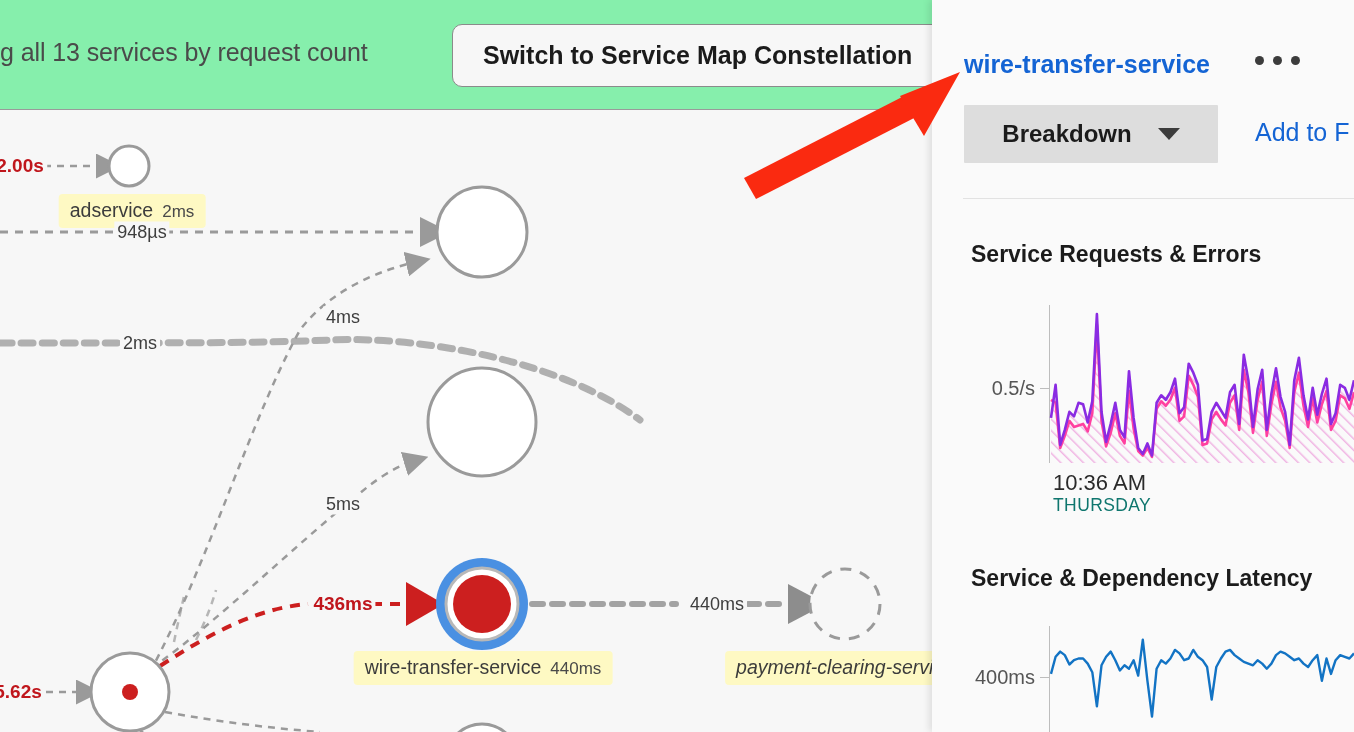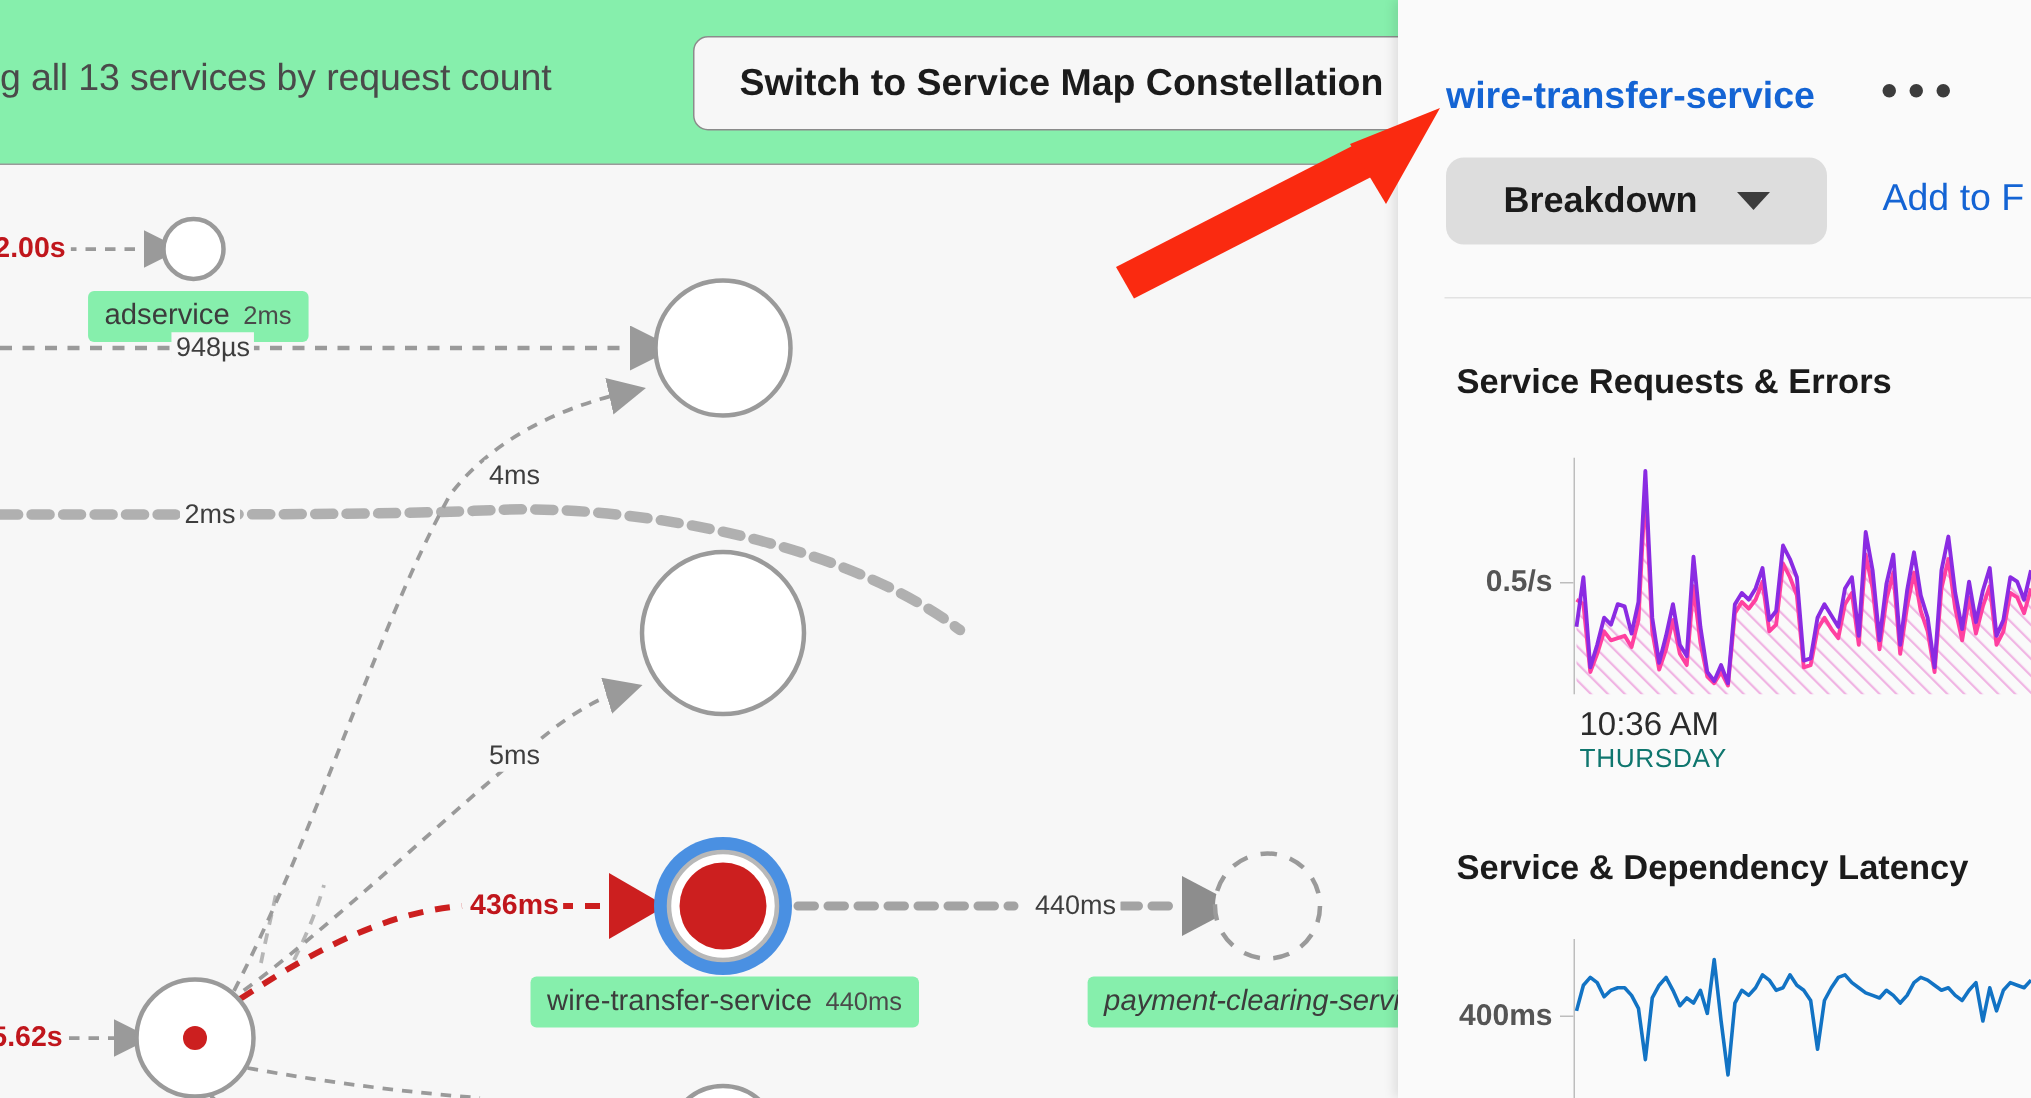--- a/index.html
+++ b/index.html
@@ -23,34 +23,34 @@
     background:#86efac;
   }
   #map-header-rule{
     position:absolute;left:0;top:109px;width:932px;height:1px;background:#9a9a9a;
   }
   #header-summary{
     position:absolute;left:0px;top:38px;
     font-size:25px;color:#4a4a4a;letter-spacing:-0.1px;white-space:nowrap;
   }
   #switch-view-button{
-    position:absolute;left:462px;top:24px;
+    position:absolute;left:452px;top:24px;
     height:63px;box-sizing:border-box;
     padding:0 30px;
     display:flex;align-items:center;
     border:1.5px solid #8b8b8b;border-radius:10px;
     background:#f7f7f7;
     font-size:25px;font-weight:bold;color:#1b1b1b;
     white-space:nowrap;cursor:pointer;
   }
 
   
   .node-label{
     position:absolute;
-    background:#86efac;border-radius:4px;
+    background:#fef9c3;border-radius:4px;
     padding:5px 11px 6px 11px;
     white-space:nowrap;
     font-size:19.5px;color:#3c3c3c;
     display:flex;align-items:baseline;gap:9px;
     transform:translateX(-50%);
   }
   .node-label .dur{font-size:17px;color:#4a4a4a;}
   .node-label.external .nm{font-style:italic;}
 
   .edge-label{
@@ -72,42 +72,42 @@
     font-size:25px;font-weight:bold;color:#1464d4;white-space:nowrap;cursor:pointer;
   }
   #panel-overflow{
     position:absolute;left:1255px;top:56px;
     display:flex;gap:9px;cursor:pointer;
   }
   #panel-overflow i{display:block;width:9px;height:9px;border-radius:50%;background:#3c3c3c;}
   #breakdown-button{
     position:absolute;left:32px;top:105px;
     width:254px;height:58px;box-sizing:border-box;
-    background:#dddddd;border:none;border-radius:12px;
+    background:#dddddd;border:none;border-radius:1px;
     display:flex;align-items:center;justify-content:center;gap:26px;
     font-size:24px;font-weight:bold;color:#1b1b1b;cursor:pointer;
   }
   #breakdown-caret{
     width:0;height:0;border-left:11px solid transparent;border-right:11px solid transparent;
     border-top:12px solid #3c3c3c;
   }
   #add-to-link{
     position:absolute;left:1255px;top:118px;
     font-size:25px;color:#1464d4;white-space:nowrap;cursor:pointer;
   }
   #panel-divider{
     position:absolute;left:963px;top:198px;width:391px;height:1px;background:#e2e2e2;
   }
 
   .panel-section-title{
     position:absolute;font-size:23px;font-weight:bold;color:#1b1b1b;white-space:nowrap;
   }
   .chart-block{position:absolute;}
   .chart-ylabel{
-    position:absolute;font-size:20px;color:#555;white-space:nowrap;text-align:right;font-weight:bold;
+    position:absolute;font-size:20px;color:#555;white-space:nowrap;text-align:right;
   }
   .chart-tick{position:absolute;height:1px;background:#bdbdbd;}
   .chart-time{
     position:absolute;font-size:22px;color:#2b2b2b;white-space:nowrap;
   }
   .chart-day{
     position:absolute;font-size:17.5px;color:#0f766e;letter-spacing:.4px;white-space:nowrap;
   }
 
   

